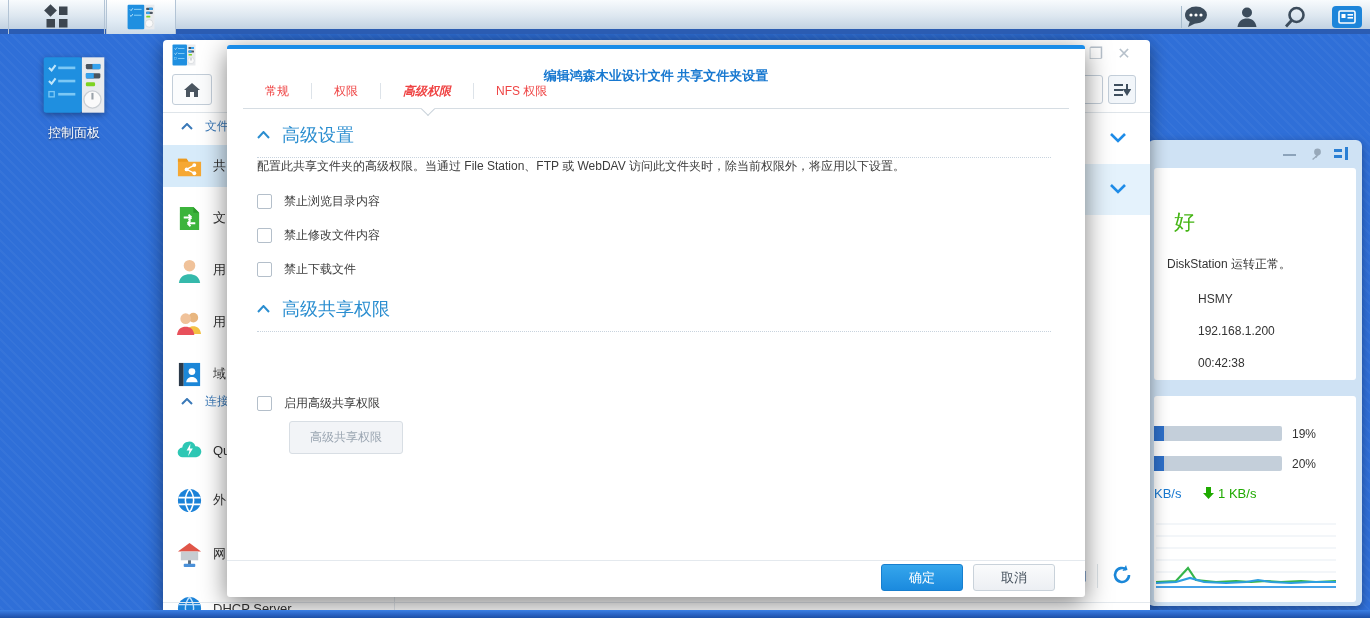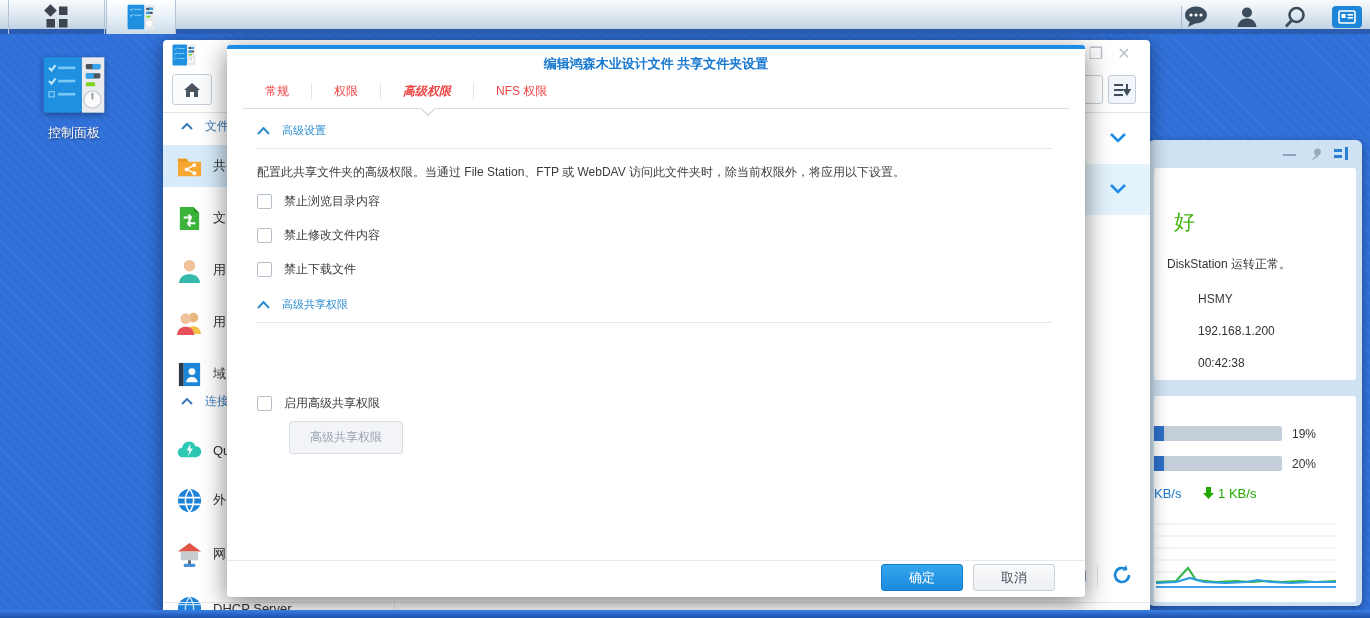--- a/index.html
+++ b/index.html
@@ -76,32 +76,32 @@
   .cp-status { position:absolute; left:0; right:0; top:520px; height:36px; }
   .cp-status .frag { position:absolute; left:913px; top:8px; font-size:12px; color:#3c6fb0; }
   .cp-status .vsep { position:absolute; left:934px; top:4px; width:1px; height:24px; background:#dfe5ea; }
   .cp-status .refresh { position:absolute; left:948px; top:4px; }
   .cp-status-line { position:absolute; left:0; right:0; top:562px; height:1px; background:#e4e9ee; }
 
   
   .dialog { position:absolute; left:227px; top:45px; width:858px; height:552px; z-index:10;
     background:#fff; border-radius:3px; box-shadow:0 6px 26px rgba(0,0,0,.5); }
   .dlg-topbar { position:absolute; top:0; left:0; right:0; height:4px; background:#1a8ce8; border-radius:3px 3px 0 0; }
-  .dlg-title { position:absolute; top:10px; left:0; right:0; text-align:center;
+  .dlg-title { position:absolute; top:22px; left:0; right:0; text-align:center;
     font-size:13px; font-weight:bold; color:#1778d0; }
   .dlg-tabs { position:absolute; top:28px; left:16px; right:16px; height:36px;
     border-bottom:1px solid #d6dde3; display:flex; align-items:stretch; }
   .dlg-tab { padding:0 22px; line-height:36px; font-size:12px; color:#ef4444; }
   .dlg-tab.active { font-weight:bold;font-style:italic; }
   .tabsep { width:1px; height:16px; background:#dde3e9; align-self:center; }
   .tab-notch { position:absolute; top:59px; left:196px; width:10px; height:10px; background:#fff;
     border-left:1px solid #c9d2da; border-top:1px solid #c9d2da; transform:rotate(225deg); z-index:11; }
   .sechead { position:absolute; left:30px; right:34px; padding-bottom:10px;
     border-bottom:1px dotted #c8d3de; display:flex; align-items:center; gap:12px; }
-  .sechead .tx { font-size:11px; color:#2b8ed0; }
+  .sechead .tx { font-size:18px; color:#2b8ed0; }
   .para { position:absolute; left:30px; right:38px; font-size:12px; color:#3c3c3c; line-height:25px; }
   .cbrow { position:absolute; left:30px; display:flex; align-items:center; gap:12px; }
   .cbx { width:15px; height:15px; background:#fff; border:1px solid #b4bfca; border-radius:2px; }
   .cbl { font-size:12px; color:#3c3c3c; }
   .adv-btn { position:absolute; left:62px; top:376px; padding:7px 20px; font-size:12px;
     background:#f2f4f7; border:1px solid #d8dee4; border-radius:3px; color:#9aa5b1; }
   .dlg-footline { position:absolute; left:0; right:0; top:515px; height:1px; background:#e4e9ee; }
   .dlg-btn { position:absolute; top:519px; width:82px; height:27px; border-radius:3px;
     font-size:13px; display:flex; align-items:center; justify-content:center; }
   .btn-ok { right:122px; color:#fff; background:linear-gradient(180deg,#35a6ec,#1b8ade);
@@ -349,21 +349,21 @@
       <div class="dlg-tab">NFS 权限</div>
     </div>
     <div class="tab-notch"></div>
 
     <div class="sechead" style="top:78px">
       <svg width="13" height="8" viewBox="0 0 13 8">
           <polyline points="1,7 6.5,1 12,7" fill="none" stroke="#2b8ed0" stroke-width="2"></polyline>
         </svg>
       <span class="tx">高级设置</span>
     </div>
-    <div class="para" style="top:115px">配置此共享文件夹的高级权限。当通过 File Station、FTP 或 WebDAV 访问此文件夹时，除当前权限外，将应用以下设置。</div>
+    <div class="para" style="top:109px">配置此共享文件夹的高级权限。当通过 File Station、FTP 或 WebDAV 访问此文件夹时，除当前权限外，将应用以下设置。</div>
 
     <div class="cbrow" style="top:148px">
       <div class="cbx"></div>
       <span class="cbl">禁止浏览目录内容</span>
     </div>
     <div class="cbrow" style="top:182px">
       <div class="cbx"></div>
       <span class="cbl">禁止修改文件内容</span>
     </div>
     <div class="cbrow" style="top:216px">

